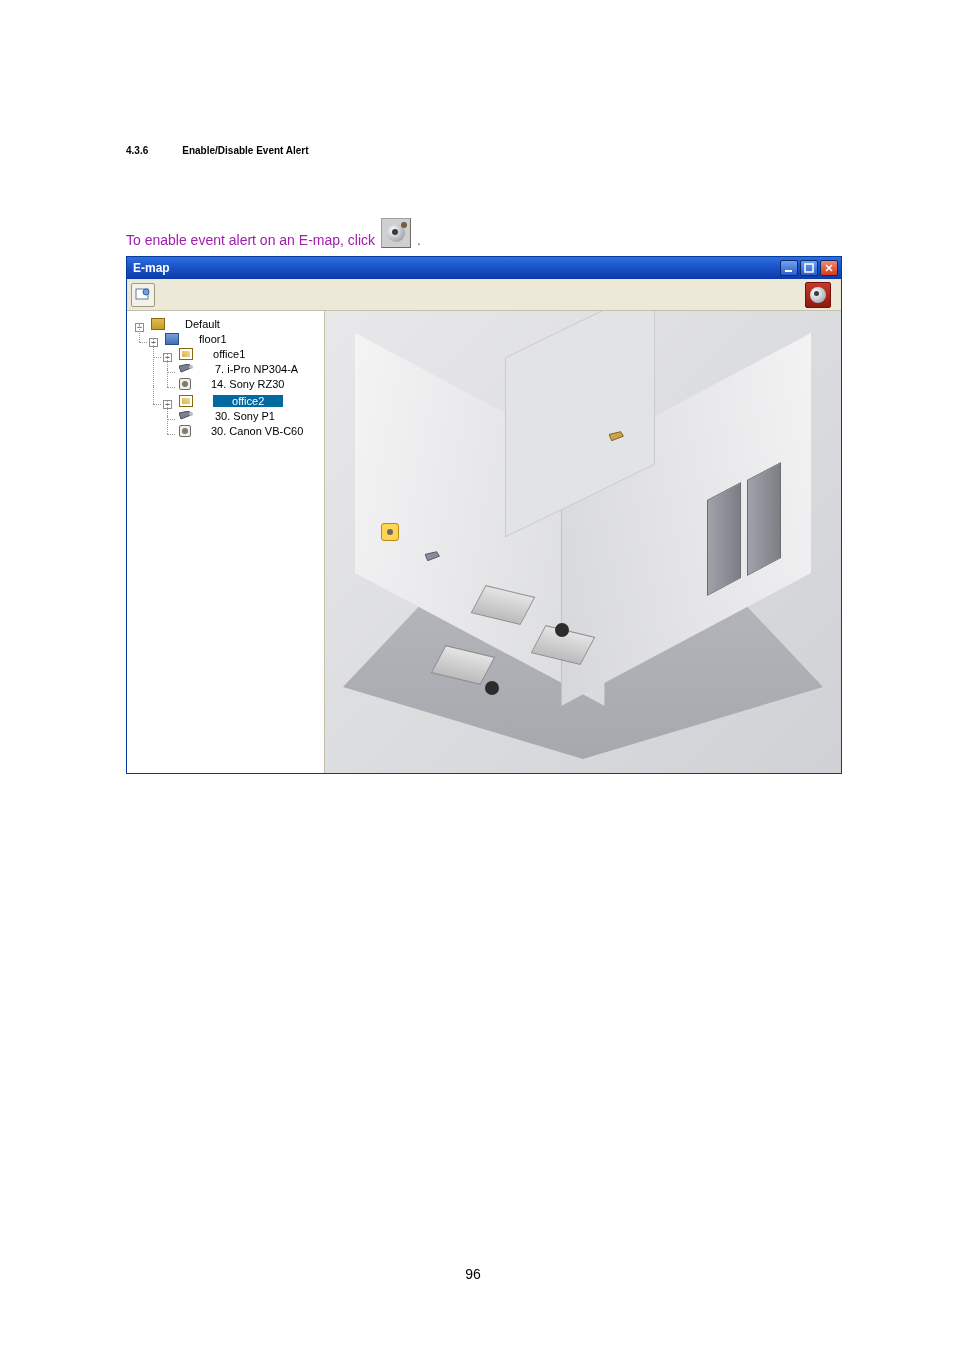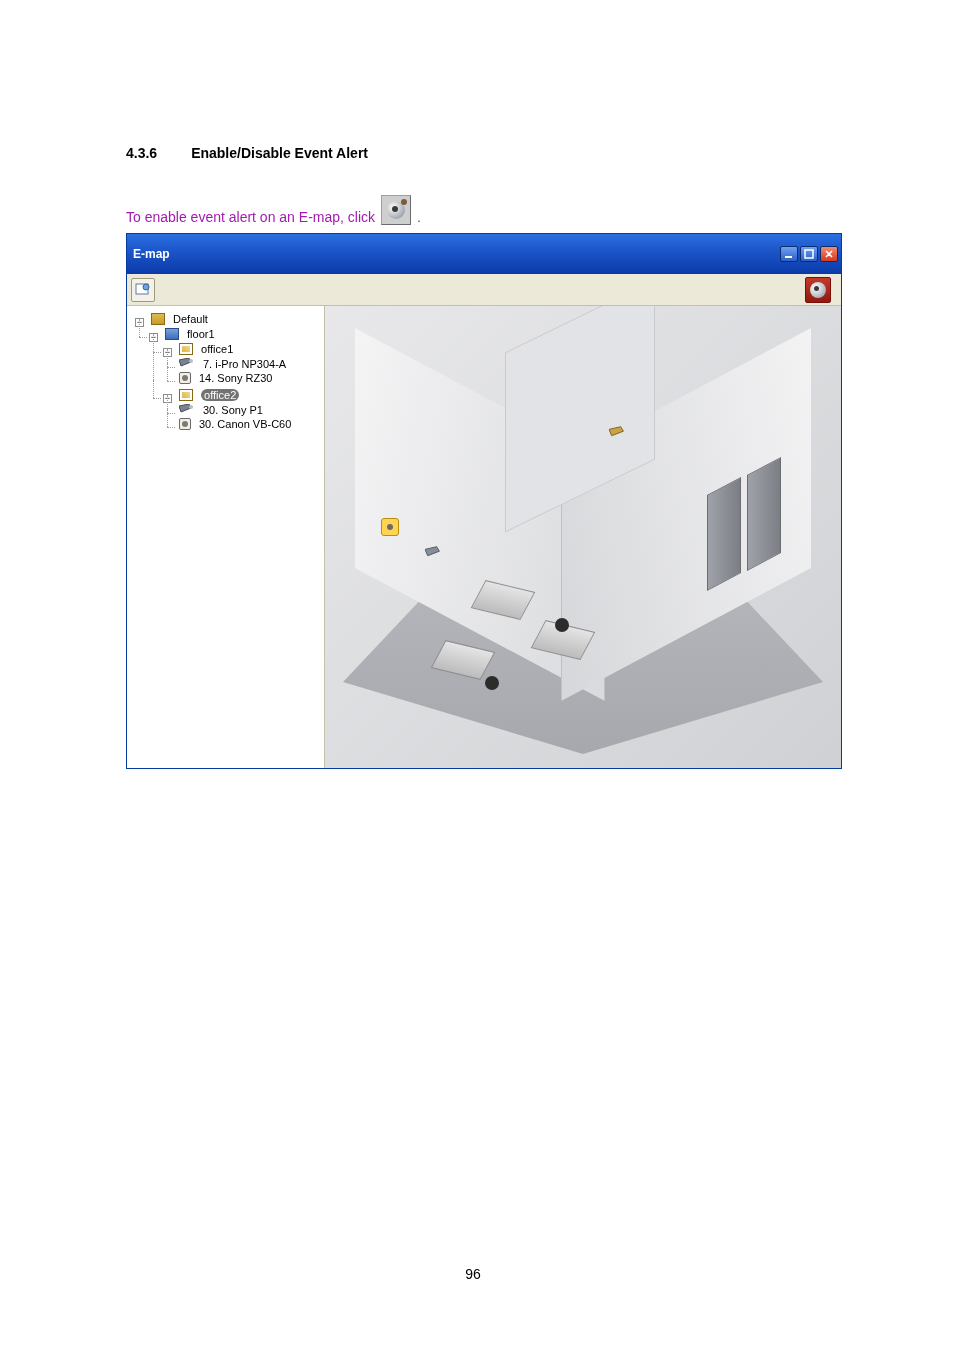--- a/index.html
+++ b/index.html
@@ -10,23 +10,23 @@
     background: #fff;
     width: 954px;
     height: 1350px;
     position: relative;
   }
   .page {
     padding: 145px 110px 0 126px;
   }
   .heading {
     font-weight: bold;
-    font-size: 14px;
+    font-size: 10px;
     color: #000;
-    margin-bottom: 34px;
+    margin-bottom: 62px;
   }
   .heading .num { display: inline-block; margin-right: 34px; }
   .body-line {
     font-size: 14px;
     color: #a21caf;
     display: flex;
     align-items: flex-end;
     gap: 4px;
     margin-bottom: 8px;
   }
@@ -58,21 +58,21 @@
   }
 
   
   .window {
     width: 716px;
     border: 1px solid #063a9c;
     background: #ece9d8;
     box-shadow: 0 0 0 0 #000;
   }
   .titlebar {
-    height: 40px;
+    height: 22px;
     background: linear-gradient(to bottom, #2b6fe0 0%, #1b54c8 45%, #0a3aa8 100%);
     display: flex;
     align-items: center;
     justify-content: space-between;
     padding: 0 3px 0 6px;
     color: #fff;
     font-size: 12px;
     font-weight: bold;
   }
   .win-controls { display: flex; gap: 2px; }
@@ -136,27 +136,27 @@
   .tree li::before {
     content:""; position:absolute; left:-10px; top:10px; width:8px; height:0;
     border-top:1px dotted #9a9a9a;
   }
   .tree li::after {
     content:""; position:absolute; left:-10px; top:-8px; bottom:0; width:0;
     border-left:1px dotted #9a9a9a;
   }
   .tree > ul > li::before, .tree > ul > li::after { display:none; }
   .tree li:last-child::after { height:18px; bottom:auto; }
-  .node { display:inline-flex; align-items:flex-start; gap:8px; padding:0 2px;}
+  .node { display:inline-flex; align-items:center; gap:20px; padding:0 2px;}
   .expander {
     width:9px; height:9px; border:1px solid #8d8d8d; background:#fff;
     display:inline-flex; align-items:center; justify-content:center;
     font-size:9px; line-height:1; color:#000; margin-right:2px;
   }
-  .sel { background:#737373; color:#fff; padding:0 3px;border-radius:6px;}
+  .sel { background:#0369a1; color:#fff; padding:0 19px;}
   .ico { width:14px; height:12px; display:inline-block; }
   .ico-building { background:linear-gradient(to bottom,#dcbc52,#c89a24); border:1px solid #8a6a10; }
   .ico-floor { background:linear-gradient(to bottom,#7aa0d8,#3c6fb8); border:1px solid #274e8a; }
   .ico-map { background:#fff; border:1px solid #8a6a10; position:relative; }
   .ico-map::after{content:"";position:absolute;inset:2px;background:linear-gradient(45deg,#e0b44a,#f0d890);}
   .ico-cam { width:16px; height:10px; }
   .ico-cam-svg { display:block; }
   .ico-dome {
      width:12px;height:12px;border:1px solid #6b6b6b;border-radius:2px;background:#f2efe0;position:relative;
   }

